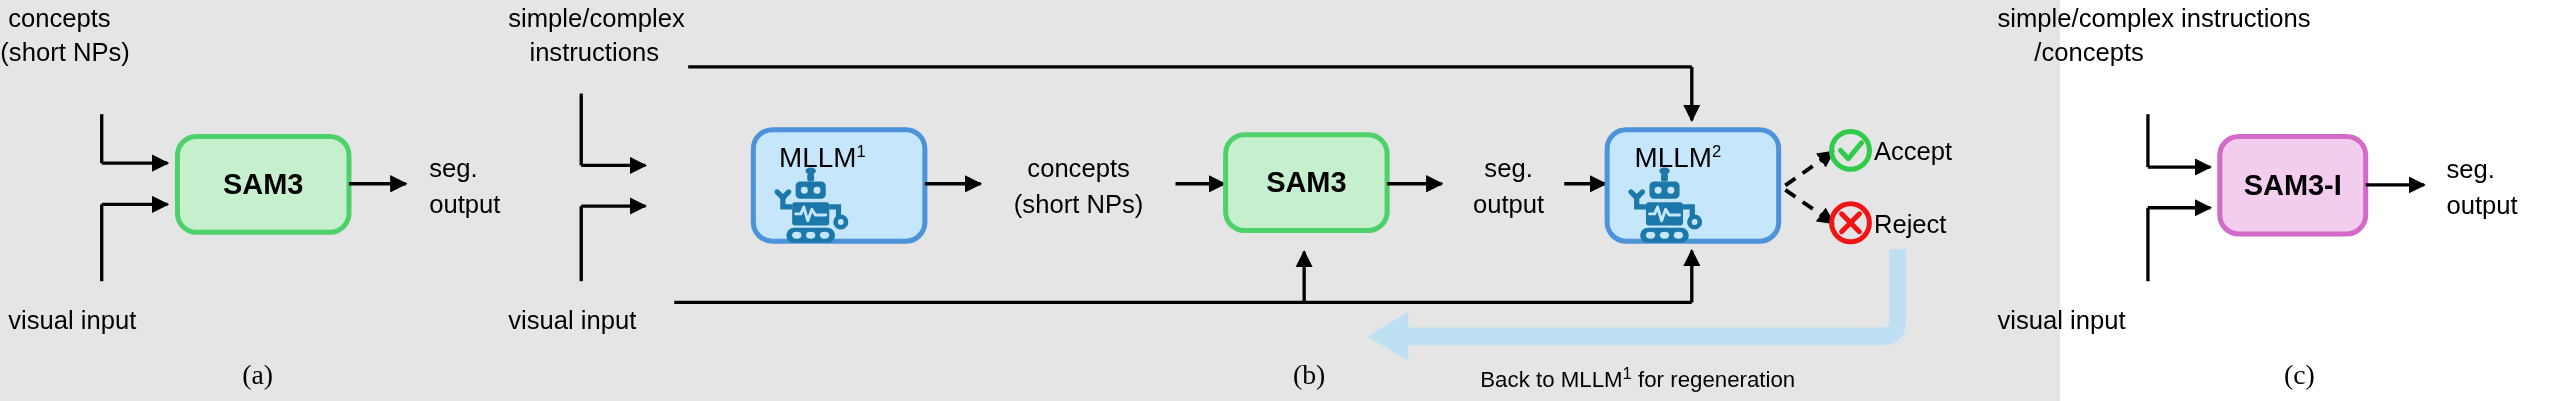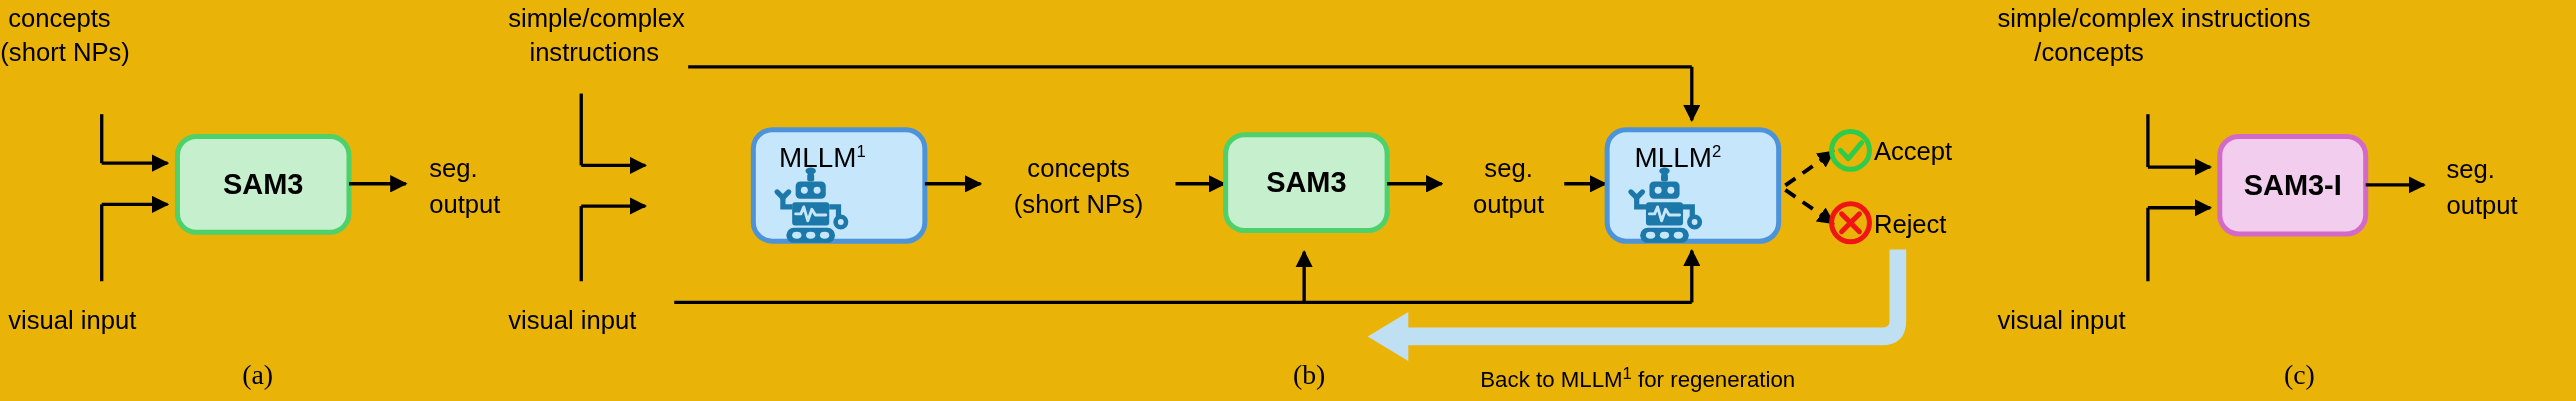--- a/index.html
+++ b/index.html
@@ -1,17 +1,17 @@
 <!DOCTYPE html>
 <html style="font-size:9px"><head>
 <meta charset="utf-8">
 <style>
   html,body{margin:0;padding:0;background:#ffffff;}
   body{width:2576px;height:401px;overflow:hidden;font-family:"Liberation Sans",sans-serif;}
-  #stage{position:relative;width:2576px;height:401px;background:#eab308;}
+  #stage{position:relative;width:2060px;height:401px;background:#e5e5e5;}
   svg.diagram{position:absolute;left:0;top:0;width:2576px;height:401px;}
   text{font-family:"Liberation Sans",sans-serif;fill:#000;}
   .lbl{font-size:46px;}
   .boxlbl-bold{font-size:52px;font-weight:bold;}
   .boxlbl{font-size:50px;}
   .sup{font-size:30px;}
   .panel{font-family:"Liberation Serif",serif;font-size:50px;}
   .decide{font-size:46px;}
   .regen{font-size:40px;}
   .ln{stroke:#000;stroke-width:6;fill:none;}

